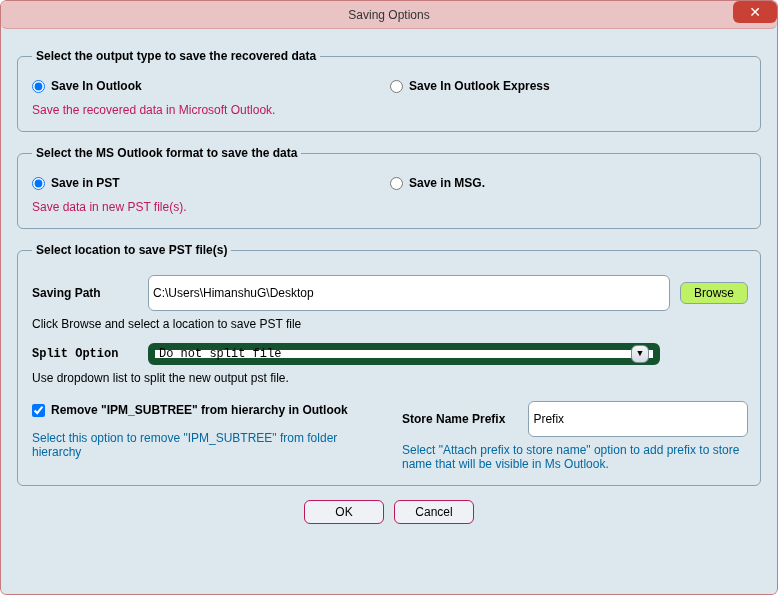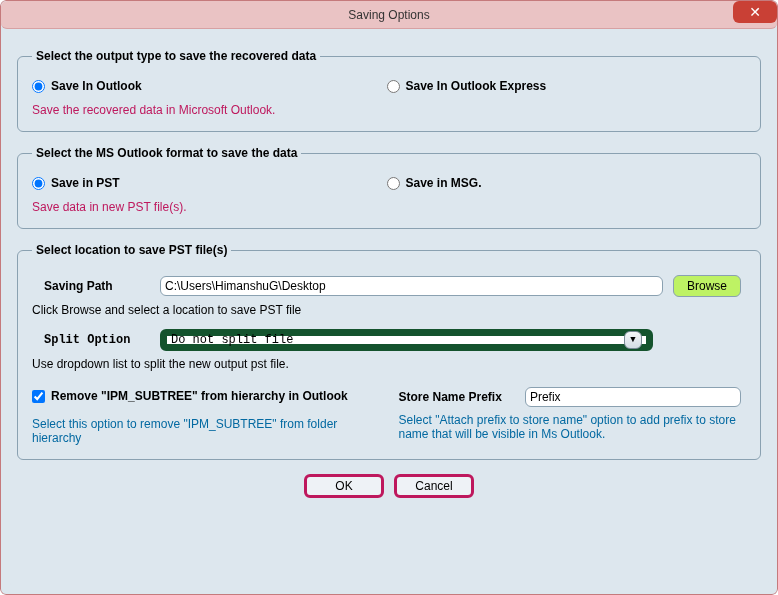--- a/index.html
+++ b/index.html
@@ -49,43 +49,43 @@
     cursor: pointer;
   }
   .client {
     position: absolute;
     left: 8px; right: 8px; top: 34px; bottom: 8px;
     background: #dde7ee;
   }
   fieldset.group {
     border: 1px solid #8aa1b1;
     margin: 14px 8px 0 8px;
-    padding: 10px 19px 14px 14px;
+    padding: 10px 12px 14px 14px;
     position: relative;
   }
   fieldset.group > legend {
     font-weight: bold;
     font-size: 12px;
     padding: 0 4px;
     color: #000;
   }
   .row { display: flex; align-items: center; }
   .col { flex: 1; }
   .radio-row { display: flex; align-items: center; margin: 6px 0 2px 0; }
   .radio-input { margin: 0 6px 0 0; vertical-align: middle; }
   .radio-label { vertical-align: middle; }
   .bold { font-weight: bold; }
   .desc { margin-top: 8px; color: #be185d; }
   .help { color: #000; margin-top: 6px; }
   .field-row {
-    display: flex; align-items: center; margin-top: 8px; margin-left: 12px;
+    display: flex; align-items: center; margin-top: 8px;
   }
   .field-label { width: 116px; }
   input[type="text"].tb {
-    height: 20px;
+    height: 36px;
     border: 1px solid #8aa1b1;
     background: #fff;
     padding: 1px 4px;
     font-family: inherit;
     font-size: 12px;
   }
   .path-input { flex: 1; margin-right: 10px; }
   .browse-btn {
     width: 68px; height: 22px;
     background: #bef264;
@@ -130,21 +130,21 @@
   .prefix-row .plabel { font-weight: bold; }
   .prefix-row input { flex: 1; }
   .button-bar {
     display: flex;
     justify-content: center;
     gap: 10px;
     margin-top: 14px;
   }
   .dlg-btn {
     width: 80px; height: 24px;
-    border: 3px solid #be185d;
+    border: 1px solid #be185d;
     background: #eef2f6;
     font-family: inherit;
     font-size: 12px;
     cursor: pointer;
   }
   .g3-bottom-help { font-size: 12px; color:#0369a1; margin-top:6px; max-width: 340px; }
 </style>
 </head>
 <body>
 

